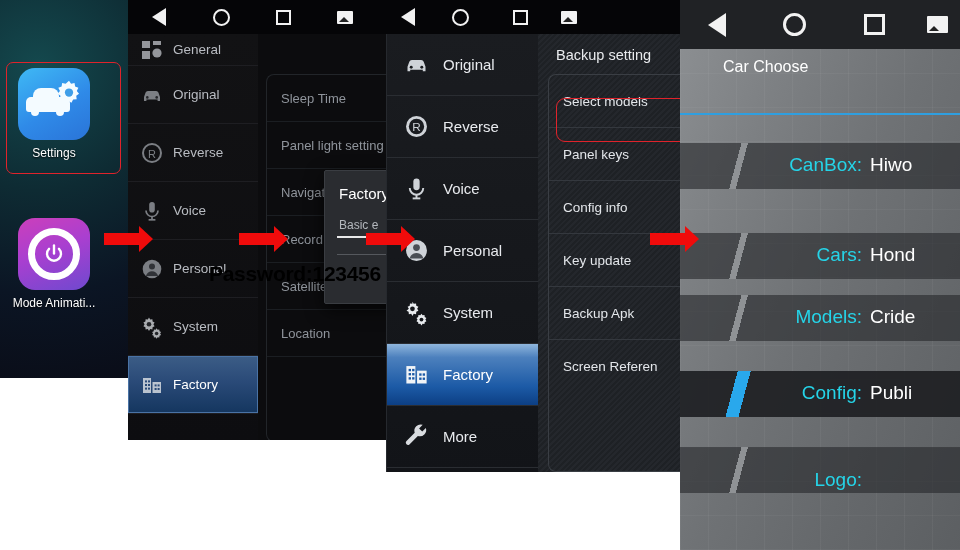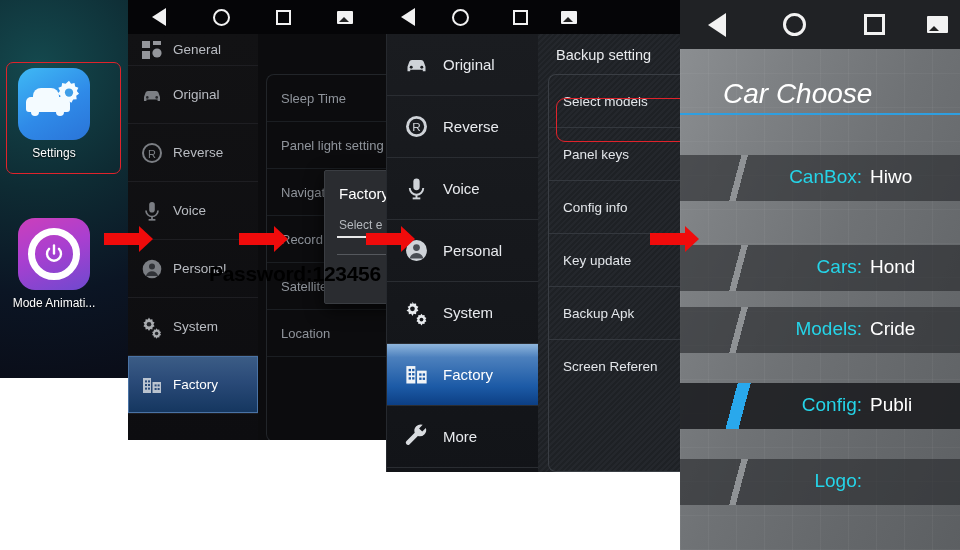--- a/index.html
+++ b/index.html
@@ -77,23 +77,23 @@
   .frow{height:53px;display:flex;align-items:center;padding-left:14px;color:#e3e6ea;font-size:13.5px;border-bottom:1px solid #34383e;box-sizing:border-box;white-space:nowrap;}
   .frow:last-child{border-bottom:none;}
 
   
   #p5{position:absolute;left:680px;top:0;width:280px;height:550px;overflow:hidden;background:#6e7174;}
   #p5 .body{position:absolute;left:0;top:49px;width:280px;height:501px;
       background:linear-gradient(115deg,#8b8e91 0%,#7d8083 22%,#6f7275 48%,#65686b 74%,#5c5f62 100%);}
   .bgstripes{position:absolute;inset:0;
      background:repeating-linear-gradient(90deg,rgba(255,255,255,.045) 0 1px,rgba(0,0,0,0) 1px 28px),
                 repeating-linear-gradient(0deg,rgba(255,255,255,.035) 0 1px,rgba(0,0,0,0) 1px 34px);}
-  .cartitle{position:absolute;left:43px;top:29px;color:#ffffff;font-size:28px;white-space:nowrap;font-style:italic;}
+  .cartitle{position:absolute;left:43px;top:9px;color:#ffffff;font-size:16px;white-space:nowrap;}
   .blueline{position:absolute;left:0;right:0;top:64px;height:2px;background:#2f9fe0;}
-  .ccrow{position:absolute;left:0;right:0;height:46px;background:rgba(38,40,43,.62);margin-top:12px;}
+  .ccrow{position:absolute;left:0;right:0;height:46px;background:rgba(38,40,43,.62);}
   .ccrow.active{background:rgba(30,32,35,.92);}
   .ccrow .slash{position:absolute;left:42px;top:0;width:34px;height:100%;
      background:linear-gradient(105deg,transparent 0 42%,#8f9295 42% 56%,transparent 56% 100%);}
   .ccrow.active .slash{background:linear-gradient(105deg,transparent 0 34%,#29a8ec 34% 62%,transparent 62% 100%);}
   .cclabel{position:absolute;color:#25d4e8;font-size:19px;white-space:nowrap;text-align:right;}
   .ccvalue{position:absolute;color:#ffffff;font-size:19px;white-space:nowrap;}
 
   
   .arrow{position:absolute;height:26px;}
   .arrow .shaft{position:absolute;left:0;top:7px;height:12px;background:#f00b0b;}
@@ -249,21 +249,21 @@
           <div class="drow">Navigation</div>
           <div class="drow">Record</div>
           <div class="drow">Satellite info</div>
           <div class="drow">Location</div>
         </div>
       </div>
     </div>
 
     <div class="dialog">
       <div class="dlg-title">Factory</div>
-      <div class="dlg-hint">Select e</div>
+      <div class="dlg-hint">Basic e</div>
       <div class="dlg-line"></div>
       <div class="dlg-line2"></div>
 
     </div>
   </div>
 
   <div id="p3">
     <div class="navbar">
       <div class="nb" style="width:44px">
           <span class="tri"></span>
@@ -429,21 +429,21 @@
       </div>
 
       <div class="ccrow active" style="top:322px">
         <span class="slash"></span>
         <span class="cclabel" style="left:0;width:182px;top:11px">Config:</span>
         <span class="ccvalue" style="left:190px;top:11px">Publi</span>
       </div>
 
       <div class="ccrow" style="top:398px">
         <span class="slash"></span>
-        <span class="cclabel" style="left:0;width:182px;top:11px">Logo:</span>
+        <span class="cclabel" style="left:0;width:182px;top:22px">Logo:</span>
         <span class="ccvalue" style="left:190px;top:11px"></span>
       </div>
     </div>
   </div>
 
   <div class="arrow" style="left:104px;top:226px;width:49px">
     <span class="shaft" style="width:35px"></span>
       <span class="head" style="left:35px"></span>
   </div>
   <div class="arrow" style="left:239px;top:226px;width:49px">

